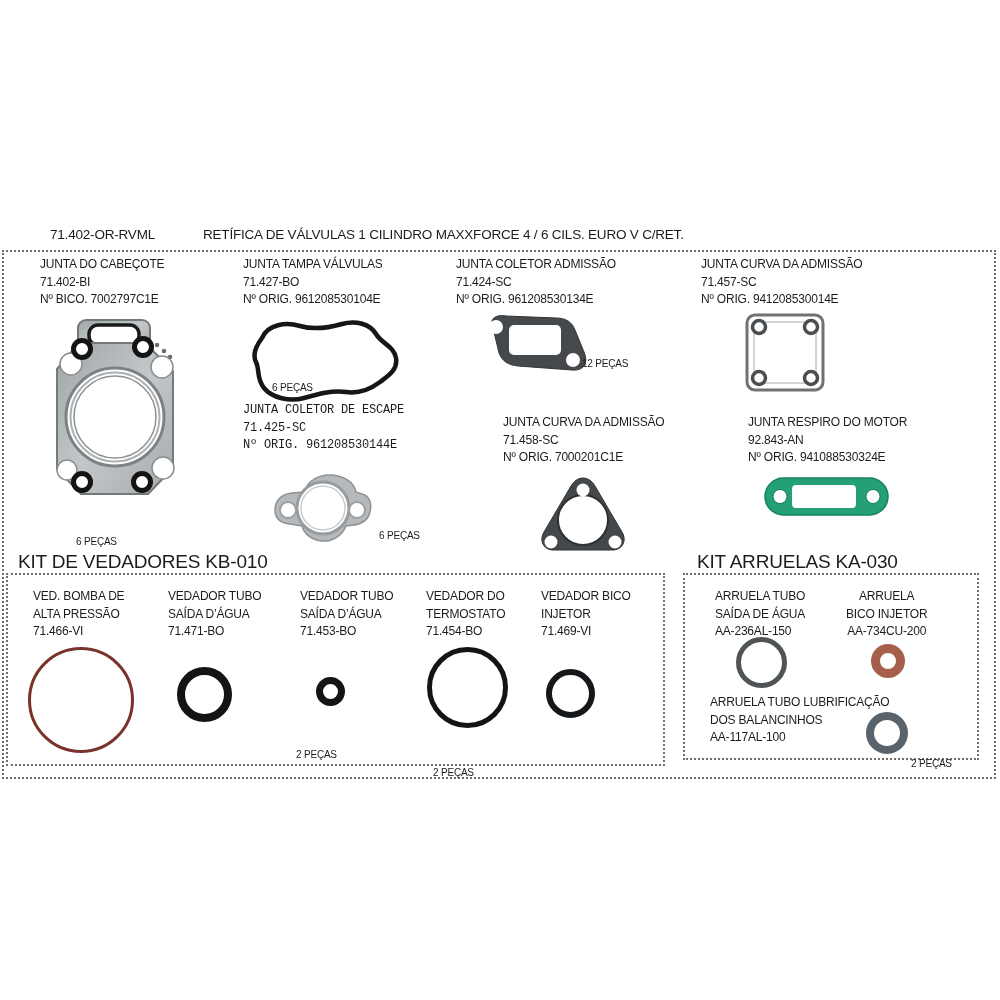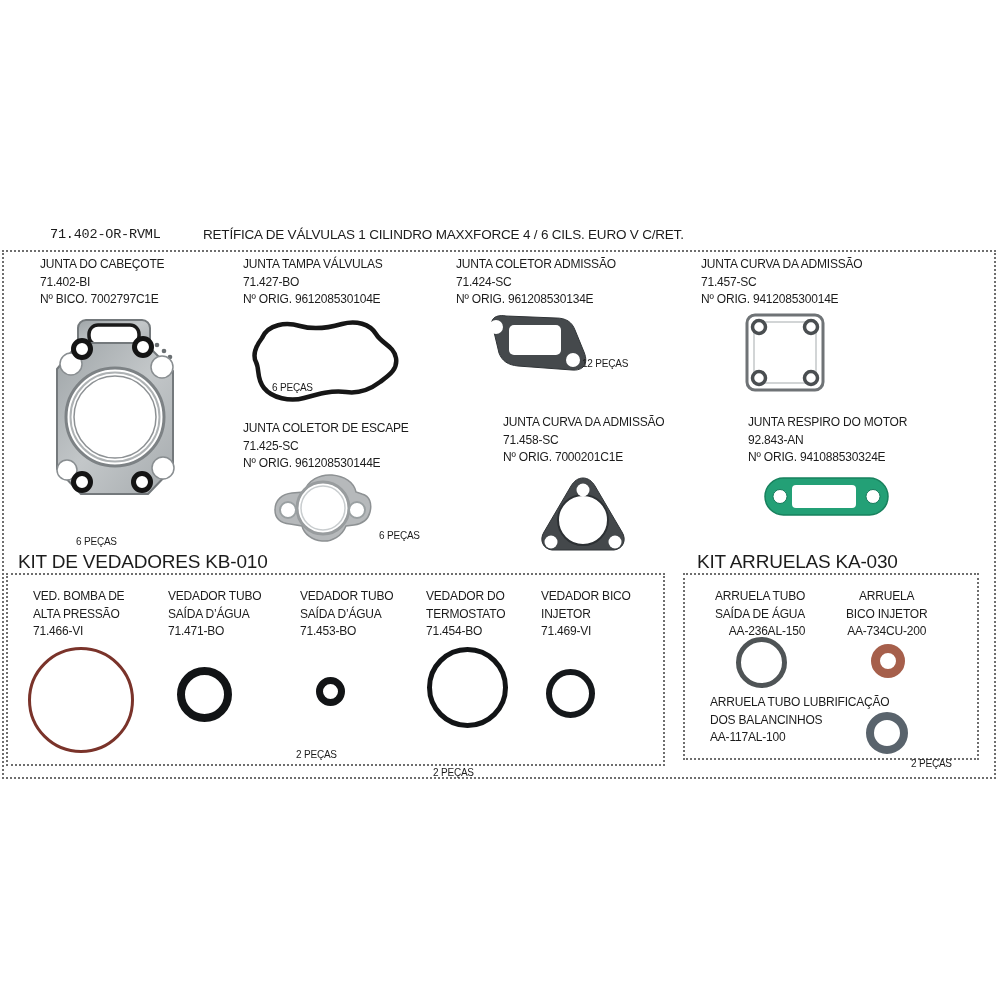--- a/index.html
+++ b/index.html
@@ -12,21 +12,21 @@
   .lbl { font-size:12px; line-height:17.5px; letter-spacing:-0.2px; white-space:nowrap;margin-left:8px; }
   .hdr { font-size:13.5px; letter-spacing:-0.2px; white-space:nowrap; }
   .kit-title { font-size:19px; letter-spacing:-0.2px; white-space:nowrap; }
   .qty { font-size:10px; letter-spacing:-0.2px; white-space:nowrap;margin-top:36px; }
   .dotted { border:2px dotted #6e6e6e; }
   .ring { position:absolute; border-radius:50%; box-sizing:border-box; background:transparent; }
 </style>
 </head>
 <body>
 
-<div class="abs hdr" style="left:50px; top:227px;font-family:Liberation Mono, monospace;">71.402-OR-RVML</div>
+<div class="abs hdr" style="left:50px; top:227px;">71.402-OR-RVML</div>
 <div class="abs hdr" style="left:203px; top:227px;">RETÍFICA DE VÁLVULAS 1 CILINDRO MAXXFORCE 4 / 6 CILS. EURO V C/RET.</div>
 
 <div class="abs dotted" style="left:2px; top:250px; width:990px; height:525px;"></div>
 
 <div class="abs lbl" style="left:32px; top:256px;">
   <div>JUNTA DO CABEÇOTE</div>
   <div>71.402-BI</div>
   <div>Nº BICO. 7002797C1E</div>
 </div>
 <div class="abs lbl" style="left:235px; top:256px;">
@@ -38,21 +38,21 @@
   <div>JUNTA COLETOR ADMISSÃO</div>
   <div>71.424-SC</div>
   <div>Nº ORIG. 961208530134E</div>
 </div>
 <div class="abs lbl" style="left:693px; top:256px;">
   <div>JUNTA CURVA DA ADMISSÃO</div>
   <div>71.457-SC</div>
   <div>Nº ORIG. 941208530014E</div>
 </div>
 
-<div class="abs lbl" style="left:235px; top:420px;">
+<div class="abs lbl" style="left:235px; top:402px;font-family:Liberation Mono, monospace;">
   <div>JUNTA COLETOR DE ESCAPE</div>
   <div>71.425-SC</div>
   <div>Nº ORIG. 961208530144E</div>
 </div>
 <div class="abs lbl" style="left:495px; top:414px;">
   <div>JUNTA CURVA DA ADMISSÃO</div>
   <div>71.458-SC</div>
   <div>Nº ORIG. 7000201C1E</div>
 </div>
 <div class="abs lbl" style="left:740px; top:414px;">
@@ -171,21 +171,21 @@
 <div class="ring" style="left:177px; top:667px; width:55px;  height:55px;  border:8px solid #121416;"></div>
 <div class="ring" style="left:316px; top:677px; width:29px;  height:29px;  border:7px solid #121416;"></div>
 <div class="ring" style="left:427px; top:647px; width:81px;  height:81px;  border:5px solid #121416;"></div>
 <div class="ring" style="left:546px; top:669px; width:49px;  height:49px;  border:6px solid #15181b;"></div>
 
 <div class="abs qty" style="left:296px; top:713px;">2 PEÇAS</div>
 <div class="abs qty" style="left:433px; top:731px;">2 PEÇAS</div>
 
 <div class="abs dotted" style="left:683px; top:573px; width:292px; height:183px;"></div>
 
-<div class="abs lbl" style="left:707px; top:588px;text-align:right;">
+<div class="abs lbl" style="left:707px; top:588px;">
   <div>ARRUELA TUBO</div>
   <div>SAÍDA DE ÁGUA</div>
   <div>AA-236AL-150</div>
 </div>
 <div class="abs lbl" style="left:838px; top:588px;text-align:center;">
   <div>ARRUELA</div>
   <div>BICO INJETOR</div>
   <div>AA-734CU-200</div>
 </div>
 

